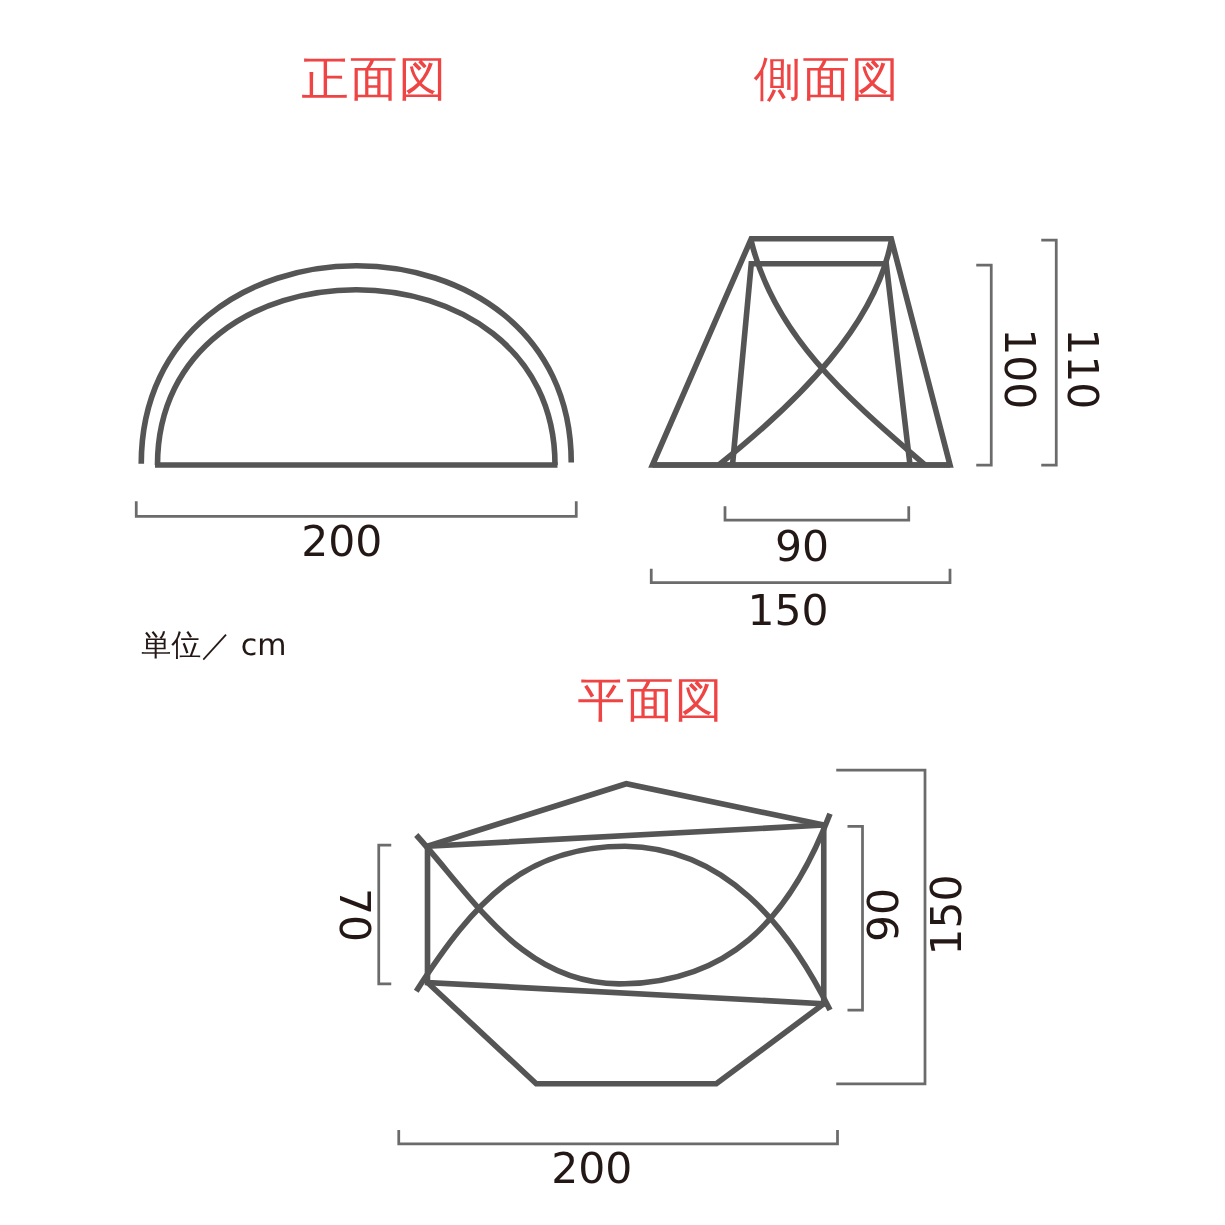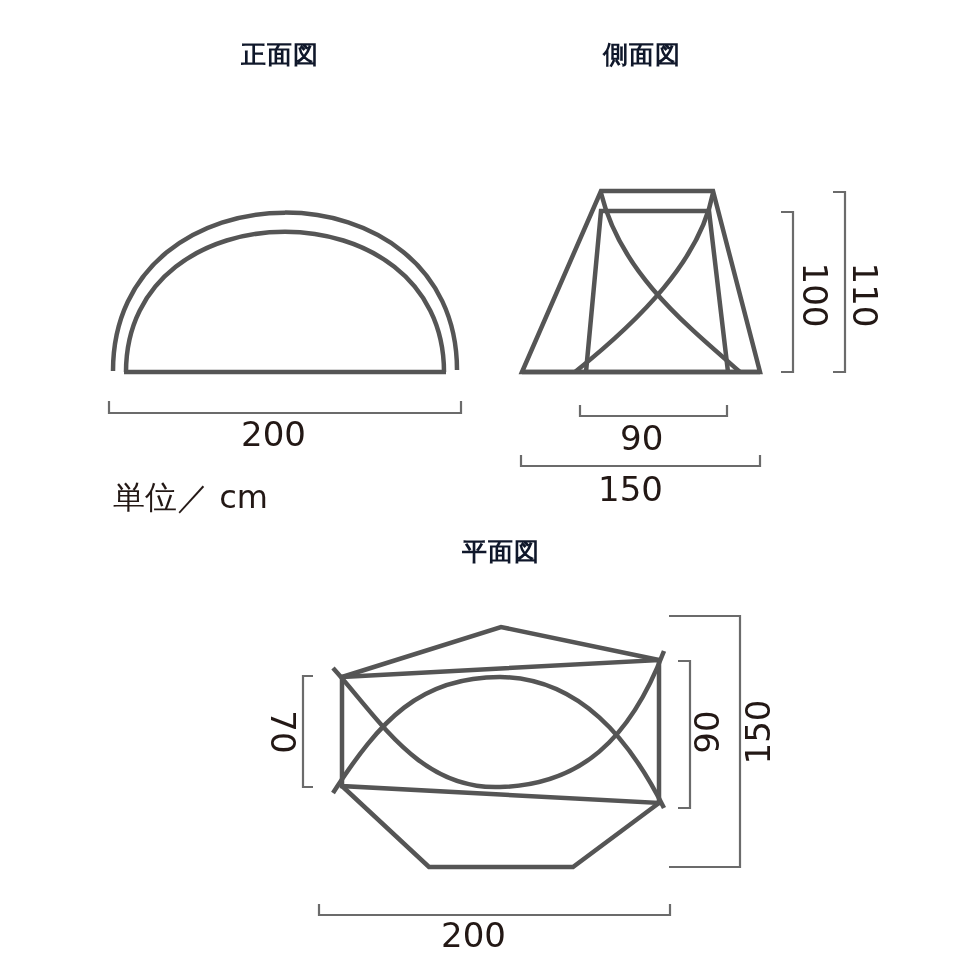--- a/index.html
+++ b/index.html
@@ -16,39 +16,39 @@
       color: #231815;
     }
     .canvas {
       position: absolute;
       left: 0; top: 0;
       width: 980px;
       height: 980px;
     }
     .title {
       position: absolute;
-      font-size: 25px;
+      font-size: 38px;
       letter-spacing: 1px;
-      color: #0f172a;
+      color: #ef4444;
       white-space: nowrap;
-      font-weight: bold;
     }
     .dim {
       position: absolute;
       font-family: "DejaVu Sans", sans-serif;
       font-size: 34px;
       color: #231815;
       white-space: nowrap;
       line-height: 1;
     }
     .unit {
       position: absolute;
-      font-size: 32px;
+      font-size: 24px;
       color: #231815;
       white-space: nowrap;
+      margin-top: 24px;
     }
     .rot-cw { transform: rotate(90deg); transform-origin: center center; }
     .rot-ccw { transform: rotate(-90deg); transform-origin: center center; }
     svg .shape { fill: none; stroke: #555555; stroke-width: 4.5; stroke-linejoin: miter; stroke-linecap: butt; }
     svg .dimline { fill: none; stroke: #6b6b6b; stroke-width: 2.2; }
   </style>
 </head>
 <body>
 
 <div class="canvas">

